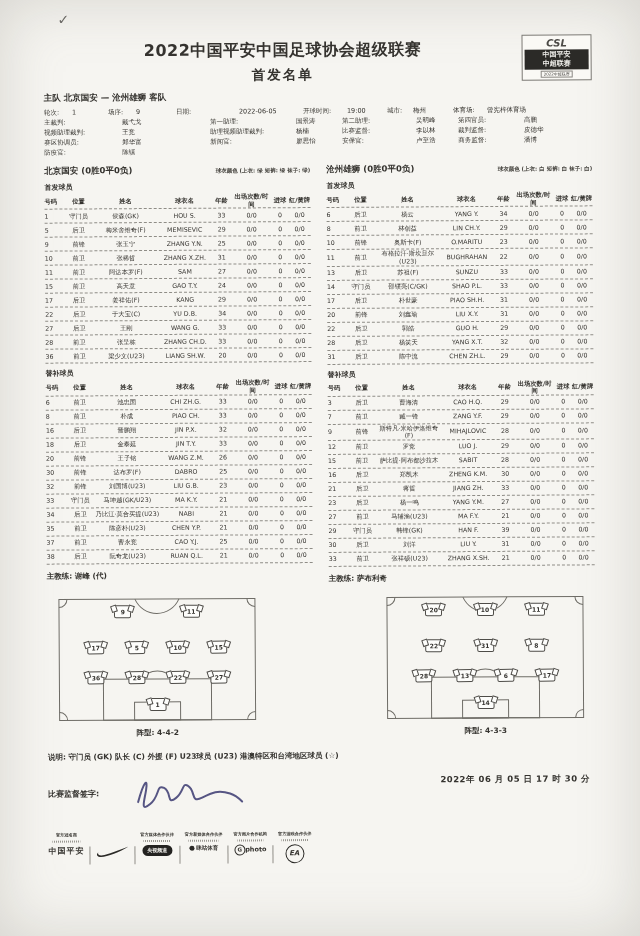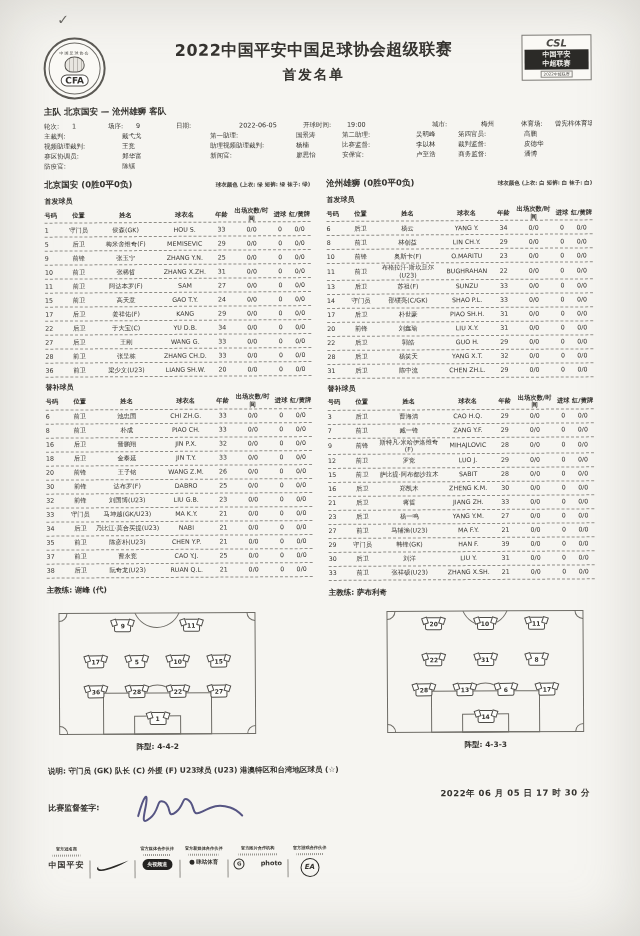--- a/index.html
+++ b/index.html
@@ -28,21 +28,21 @@
   .csl-band{width:100%;background:#2b2a27;color:#f3f2ee;text-align:center;font-size:7px;font-weight:bold;
             line-height:1.25;padding:1px 0;}
   .csl-foot{font-size:4px;border:1px solid #8a8883;padding:0 2px;color:#4c4a46;}
 
   
   .teamline{margin-top:7px;font-size:8.5px;font-weight:bold;}
   .meta,.orow{display:flex;font-size:6.5px;line-height:1.55;}
   .meta{margin-top:3px;}
   .meta span,.orow span{white-space:nowrap;overflow:hidden;}
   .m-l{color:#3a3833;}
-  .w30{width:28px;}.w36{width:36px;}.w40{width:40px;}.w26{width:49px;margin-left:45px;}.w34{width:34px;}
+  .w30{width:28px;}.w36{width:36px;}.w40{width:40px;}.w26{width:26px;}.w34{width:34px;}
   .w44{width:44px;}.w62{width:64px;margin-left:35px;}.w78{width:78px;}.w88{width:88px;}.w82{width:86px;}
   .w46{width:46px;}.w74{width:74px;}.w42{width:42px;}.w66{width:66px;}.wf{flex:1;}
 
   
   .panels{display:flex;gap:16px;margin-top:8px;align-items:flex-start;}
   .panel{width:266px;flex:0 0 auto;}
   .p-head{display:flex;justify-content:space-between;align-items:baseline;}
   .p-team{font-size:8.5px;font-weight:bold;text-align:right;}
   .p-kit{font-size:5.5px;font-weight:bold;color:#45433e;}
   .sec{font-size:7px;font-weight:bold;margin:5px 0 1px 0;}
@@ -85,40 +85,35 @@
   .sp-logos{display:flex;align-items:center;gap:6px;margin-top:2px;}
   .vsep{width:1px;height:18px;background:#8f8d87;margin-top:14px;flex:0 0 auto;}
   .pingan{font-size:8px;font-weight:bold;letter-spacing:1px;}
   .pill{background:#232220;color:#f4f3ef;border-radius:8px;padding:2.5px 5px;font-size:5px;font-weight:bold;white-space:nowrap;}
   .dhl{font-size:8px;font-weight:bold;font-style:italic;letter-spacing:1px;border-top:1px solid #2b2a27;border-bottom:1px solid #2b2a27;line-height:1.3;}
   .mengniu{font-size:7.5px;font-weight:bold;}
   .ganten{background:#232220;color:#f4f3ef;border-radius:9px;padding:2px 5px;font-size:4.2px;font-weight:bold;
           text-align:center;line-height:1.3;}
   .tencent{font-size:5.5px;font-weight:bold;display:flex;align-items:center;gap:2px;}
   .dot-ic{width:5px;height:5px;border-radius:50%;background:#2b2a27;display:inline-block;}
-  .photo{display:flex;align-items:center;gap:16px;font-size:6.5px;font-weight:bold;}
+  .photo{display:flex;align-items:center;gap:0;font-size:6.5px;font-weight:bold;}
   .gcirc{width:9px;height:9px;border:1px solid #2b2a27;border-radius:50%;display:inline-flex;align-items:center;
          justify-content:center;font-size:5.5px;font-weight:bold;}
   .eacirc{width:17px;height:17px;border:1.6px solid #2b2a27;border-radius:50%;display:flex;align-items:center;
           justify-content:center;font-size:7px;font-weight:bold;font-style:italic;}
   .nike{display:flex;align-items:flex-end;height:18px;}
 </style>
 </head>
 <body>
 
 <div class="page">
   <div class="doc">
     <span class="pen-mark">✓</span>
 
     <div class="hdr">
-      <div class="cfa">
-        <span class="cfa-org">中国足球协会</span>
-        <span class="cfa-ball"></span>
-        <span class="cfa-abbr">CFA</span>
-      </div>
       <div class="titles">
         <div class="t-comp">2022中国平安中国足球协会超级联赛</div>
         <div class="t-sheet">首发名单</div>
       </div>
       <div class="csl">
         <span class="csl-brand">CSL</span>
         <div class="csl-band">
           <div>中国平安</div>
           <div>中超联赛</div>
         </div>

